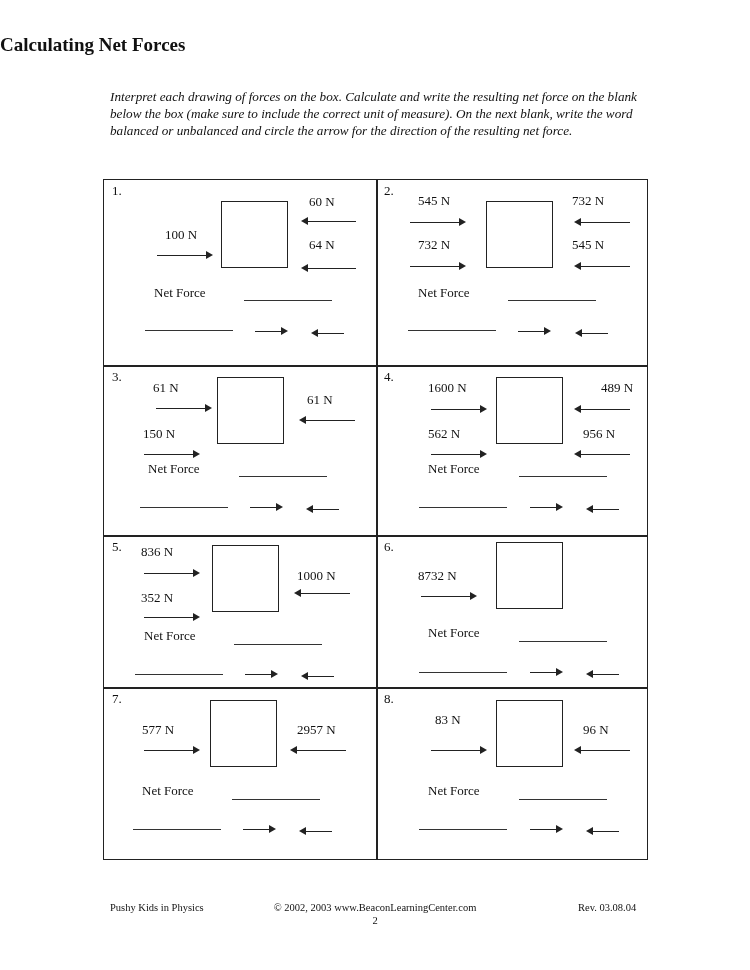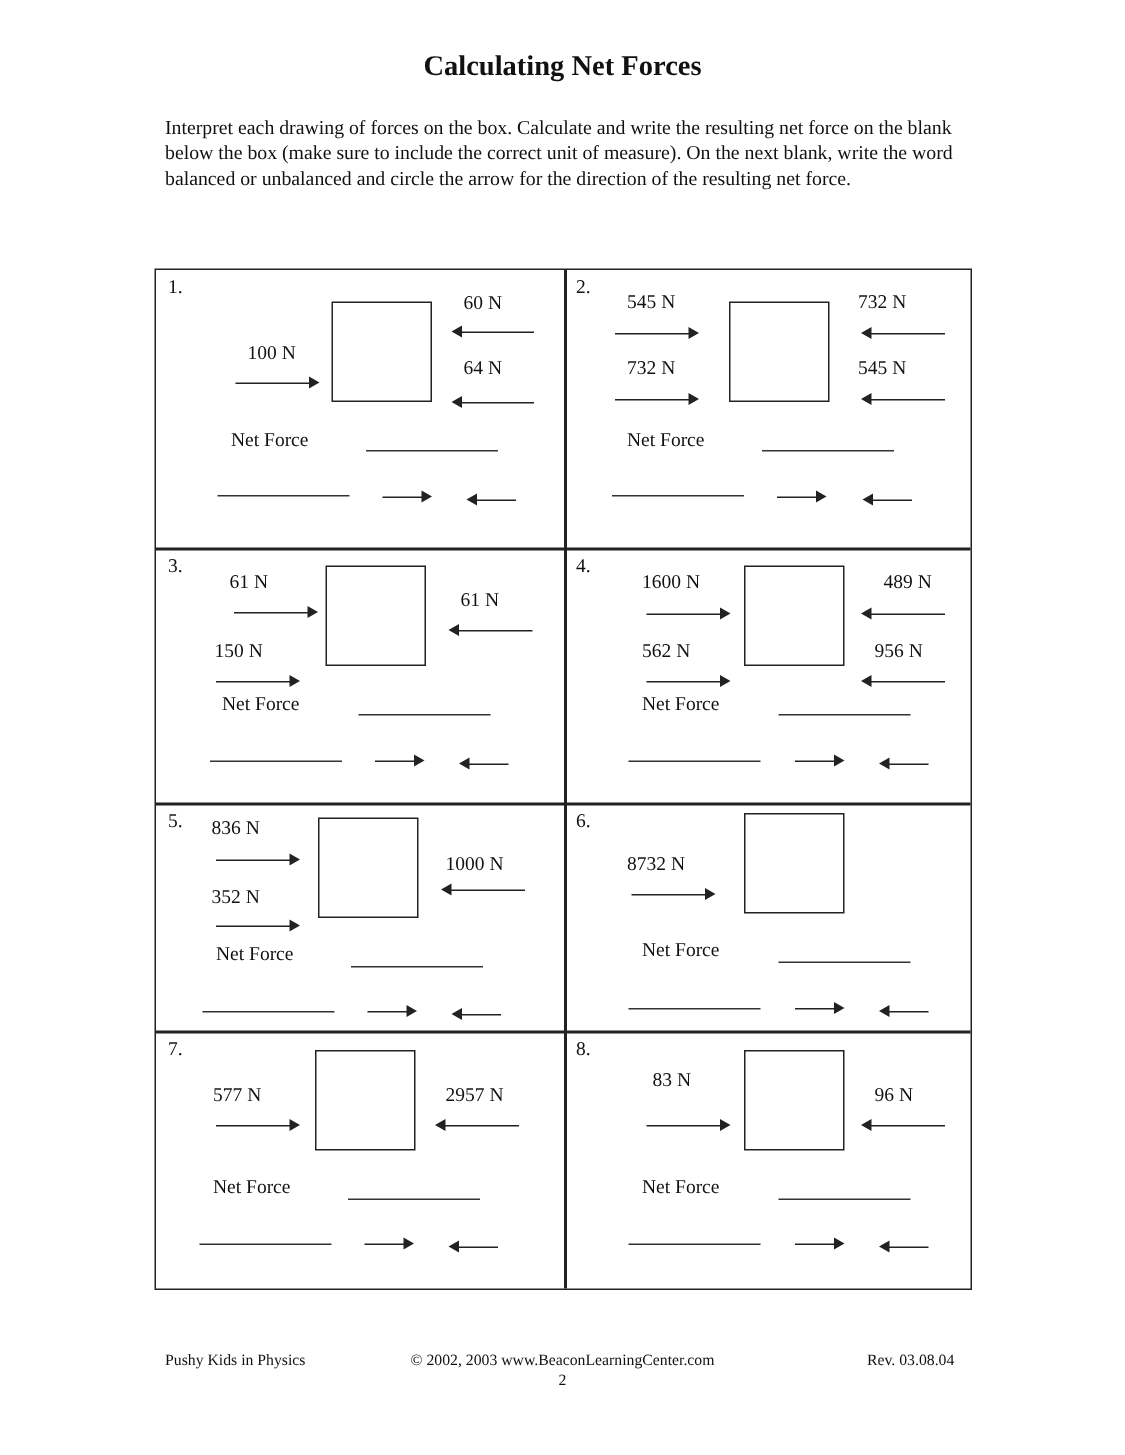--- a/index.html
+++ b/index.html
@@ -1,18 +1,18 @@
 <!DOCTYPE html>
 <html><head>
 <meta charset="utf-8">
 <style>
   html, body { margin:0; padding:0; background:#fff; }
   body { width:750px; height:970px; position:relative; font-family:"Liberation Serif", serif; color:#111; overflow:hidden; }
-  .title { position:absolute; left:0; width:750px; top:34px; text-align:center; font-weight:bold; font-size:19px; }
-  .instructions { position:absolute; left:110px; top:76px; width:540px; font-size:13.2px; line-height:17px; }
+  .title { position:absolute; left:0; width:750px; top:34px; font-weight:bold; font-size:19px; }
+  .instructions { position:absolute; left:110px; top:88px; width:540px; font-size:13.2px; line-height:17px;font-style:italic; }
   .grid { position:absolute; left:103px; top:179px; width:545px; height:681px; border:1.5px solid #222; box-sizing:border-box; }
   .vline { position:absolute; left:272px; top:0; width:1.5px; height:100%; background:#222; }
   .hline { position:absolute; left:0; width:100%; height:1.5px; background:#222; }
   .cell { position:absolute; }
   .num { position:absolute; font-size:13px; }
   .lbl { position:absolute; font-size:13px; white-space:nowrap; }
   .box { position:absolute; border:1.2px solid #222; box-sizing:border-box; }
   .arrow { position:absolute; height:8px; }
   .arrow .shaft { position:absolute; top:3.5px; height:1.2px; background:#222; }
   .arrow.right .shaft { left:0; right:6px; }
@@ -139,21 +139,21 @@
     <div class="lbl" style="left:51px;top:14px">1600 N</div>
     <div class="arrow right" style="left:54px;top:39px;width:56px">
         <div class="shaft"></div>
         <div class="head"></div>
       </div>
     <div class="lbl" style="left:51px;top:60px">562 N</div>
     <div class="arrow right" style="left:54px;top:84px;width:56px">
         <div class="shaft"></div>
         <div class="head"></div>
       </div>
-    <div class="lbl" style="left:212px;top:14px">489 N</div>
+    <div class="lbl" style="left:224px;top:14px">489 N</div>
     <div class="arrow left" style="left:197px;top:39px;width:56px">
         <div class="shaft"></div>
         <div class="head"></div>
       </div>
     <div class="lbl" style="left:206px;top:60px">956 N</div>
     <div class="arrow left" style="left:197px;top:84px;width:56px">
         <div class="shaft"></div>
         <div class="head"></div>
       </div>
     <div class="lbl" style="left:51px;top:95px">Net   Force</div>

